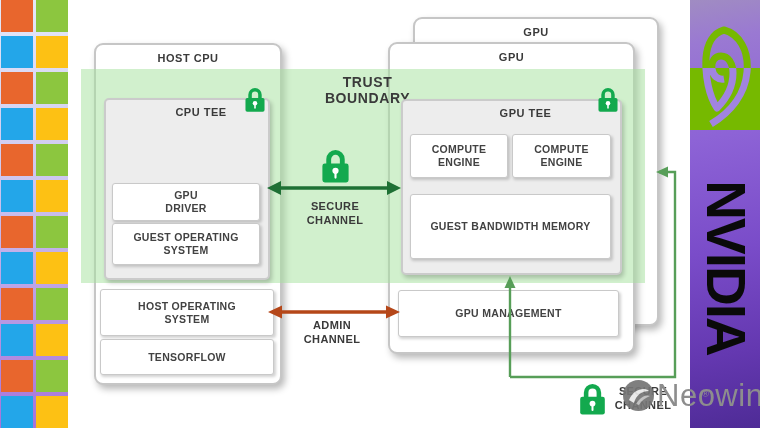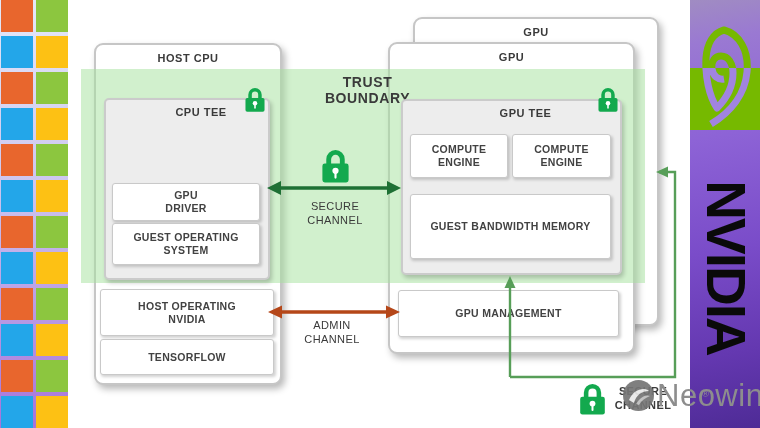--- a/index.html
+++ b/index.html
@@ -40,21 +40,21 @@
   }
   .leaf{
     position:absolute;background:#ffffff;border:1px solid #c9c9c9;border-radius:3px;
     box-shadow:1.5px 2px 3px rgba(0,0,0,.18);z-index:5;
     display:flex;align-items:center;justify-content:center;text-align:center;
     font-size:10.5px;line-height:13px;font-weight:700;letter-spacing:.3px;color:#424242;
     white-space:pre-line;
   }
   .chan-label{
     position:absolute;z-index:6;text-align:center;white-space:pre-line;
-    font-size:11px;line-height:14px;font-weight:400;letter-spacing:.4px;color:#3a3a3a;
+    font-size:11px;line-height:14px;font-weight:700;letter-spacing:.4px;color:#3a3a3a;
   }
   .lock{position:absolute;z-index:7;}
   #arrow-layer{position:absolute;left:0;top:0;z-index:6;pointer-events:none;}
   
   .nvidia-bar{
     position:absolute;left:690px;top:0;width:70px;height:428px;z-index:8;
     background:linear-gradient(170deg,#a08cc2 0%,#9a79d2 10%,#8d63d6 32%,#7a4cc9 58%,#6438b0 82%,#4e2b96 100%);
   }
   .nvidia-green-block{position:absolute;left:0;top:68px;width:70px;height:62px;}
   .nvidia-eye{position:absolute;left:7px;top:24px;}
@@ -125,21 +125,21 @@
 
   <div class="tee" style="left:104px;top:98px;width:162px;height:178px;">
     <div class="tee-title">CPU TEE</div>
   </div>
   <div class="leaf" style="left:112px;top:183px;width:146px;height:36px;">GPU
 DRIVER</div>
   <div class="leaf" style="left:112px;top:223px;width:146px;height:40px;">GUEST OPERATING
 SYSTEM</div>
 
   <div class="leaf" style="left:100px;top:289px;width:172px;height:45px;">HOST OPERATING
-NVIDIA</div>
+SYSTEM</div>
   <div class="leaf" style="left:100px;top:339px;width:172px;height:34px;">TENSORFLOW</div>
 
   <div class="tee" style="left:401px;top:99px;width:217px;height:172px;">
     <div class="tee-title">GPU TEE</div>
   </div>
   <div class="leaf" style="left:410px;top:134px;width:96px;height:42px;">COMPUTE
 ENGINE</div>
   <div class="leaf" style="left:512px;top:134px;width:97px;height:42px;">COMPUTE
 ENGINE</div>
   <div class="leaf" style="left:410px;top:194px;width:199px;height:63px;">GUEST BANDWIDTH MEMORY</div>

